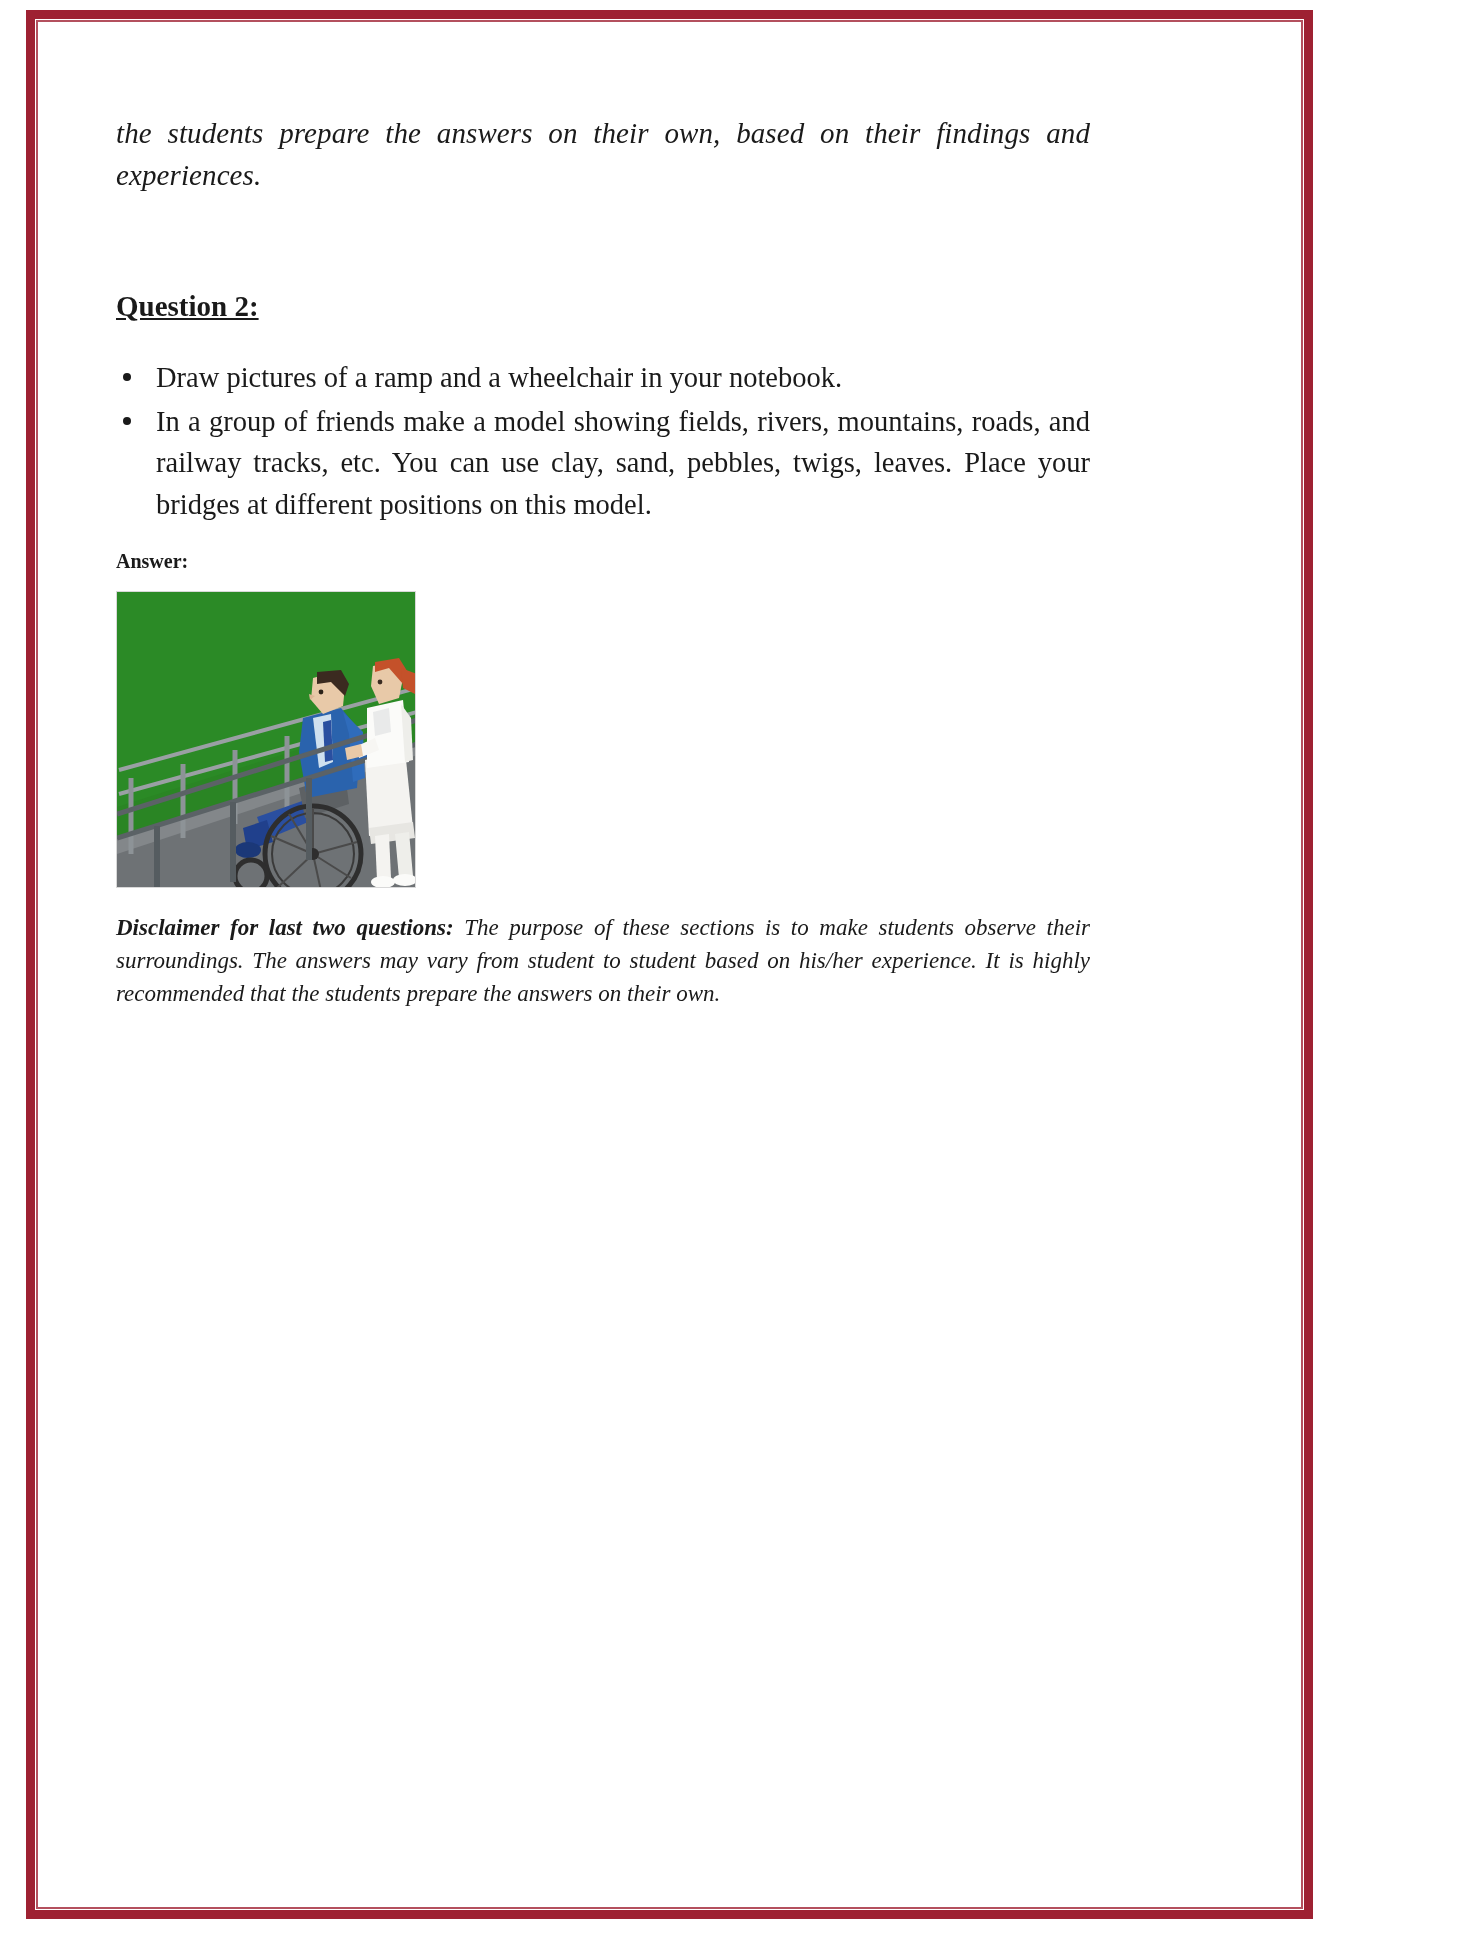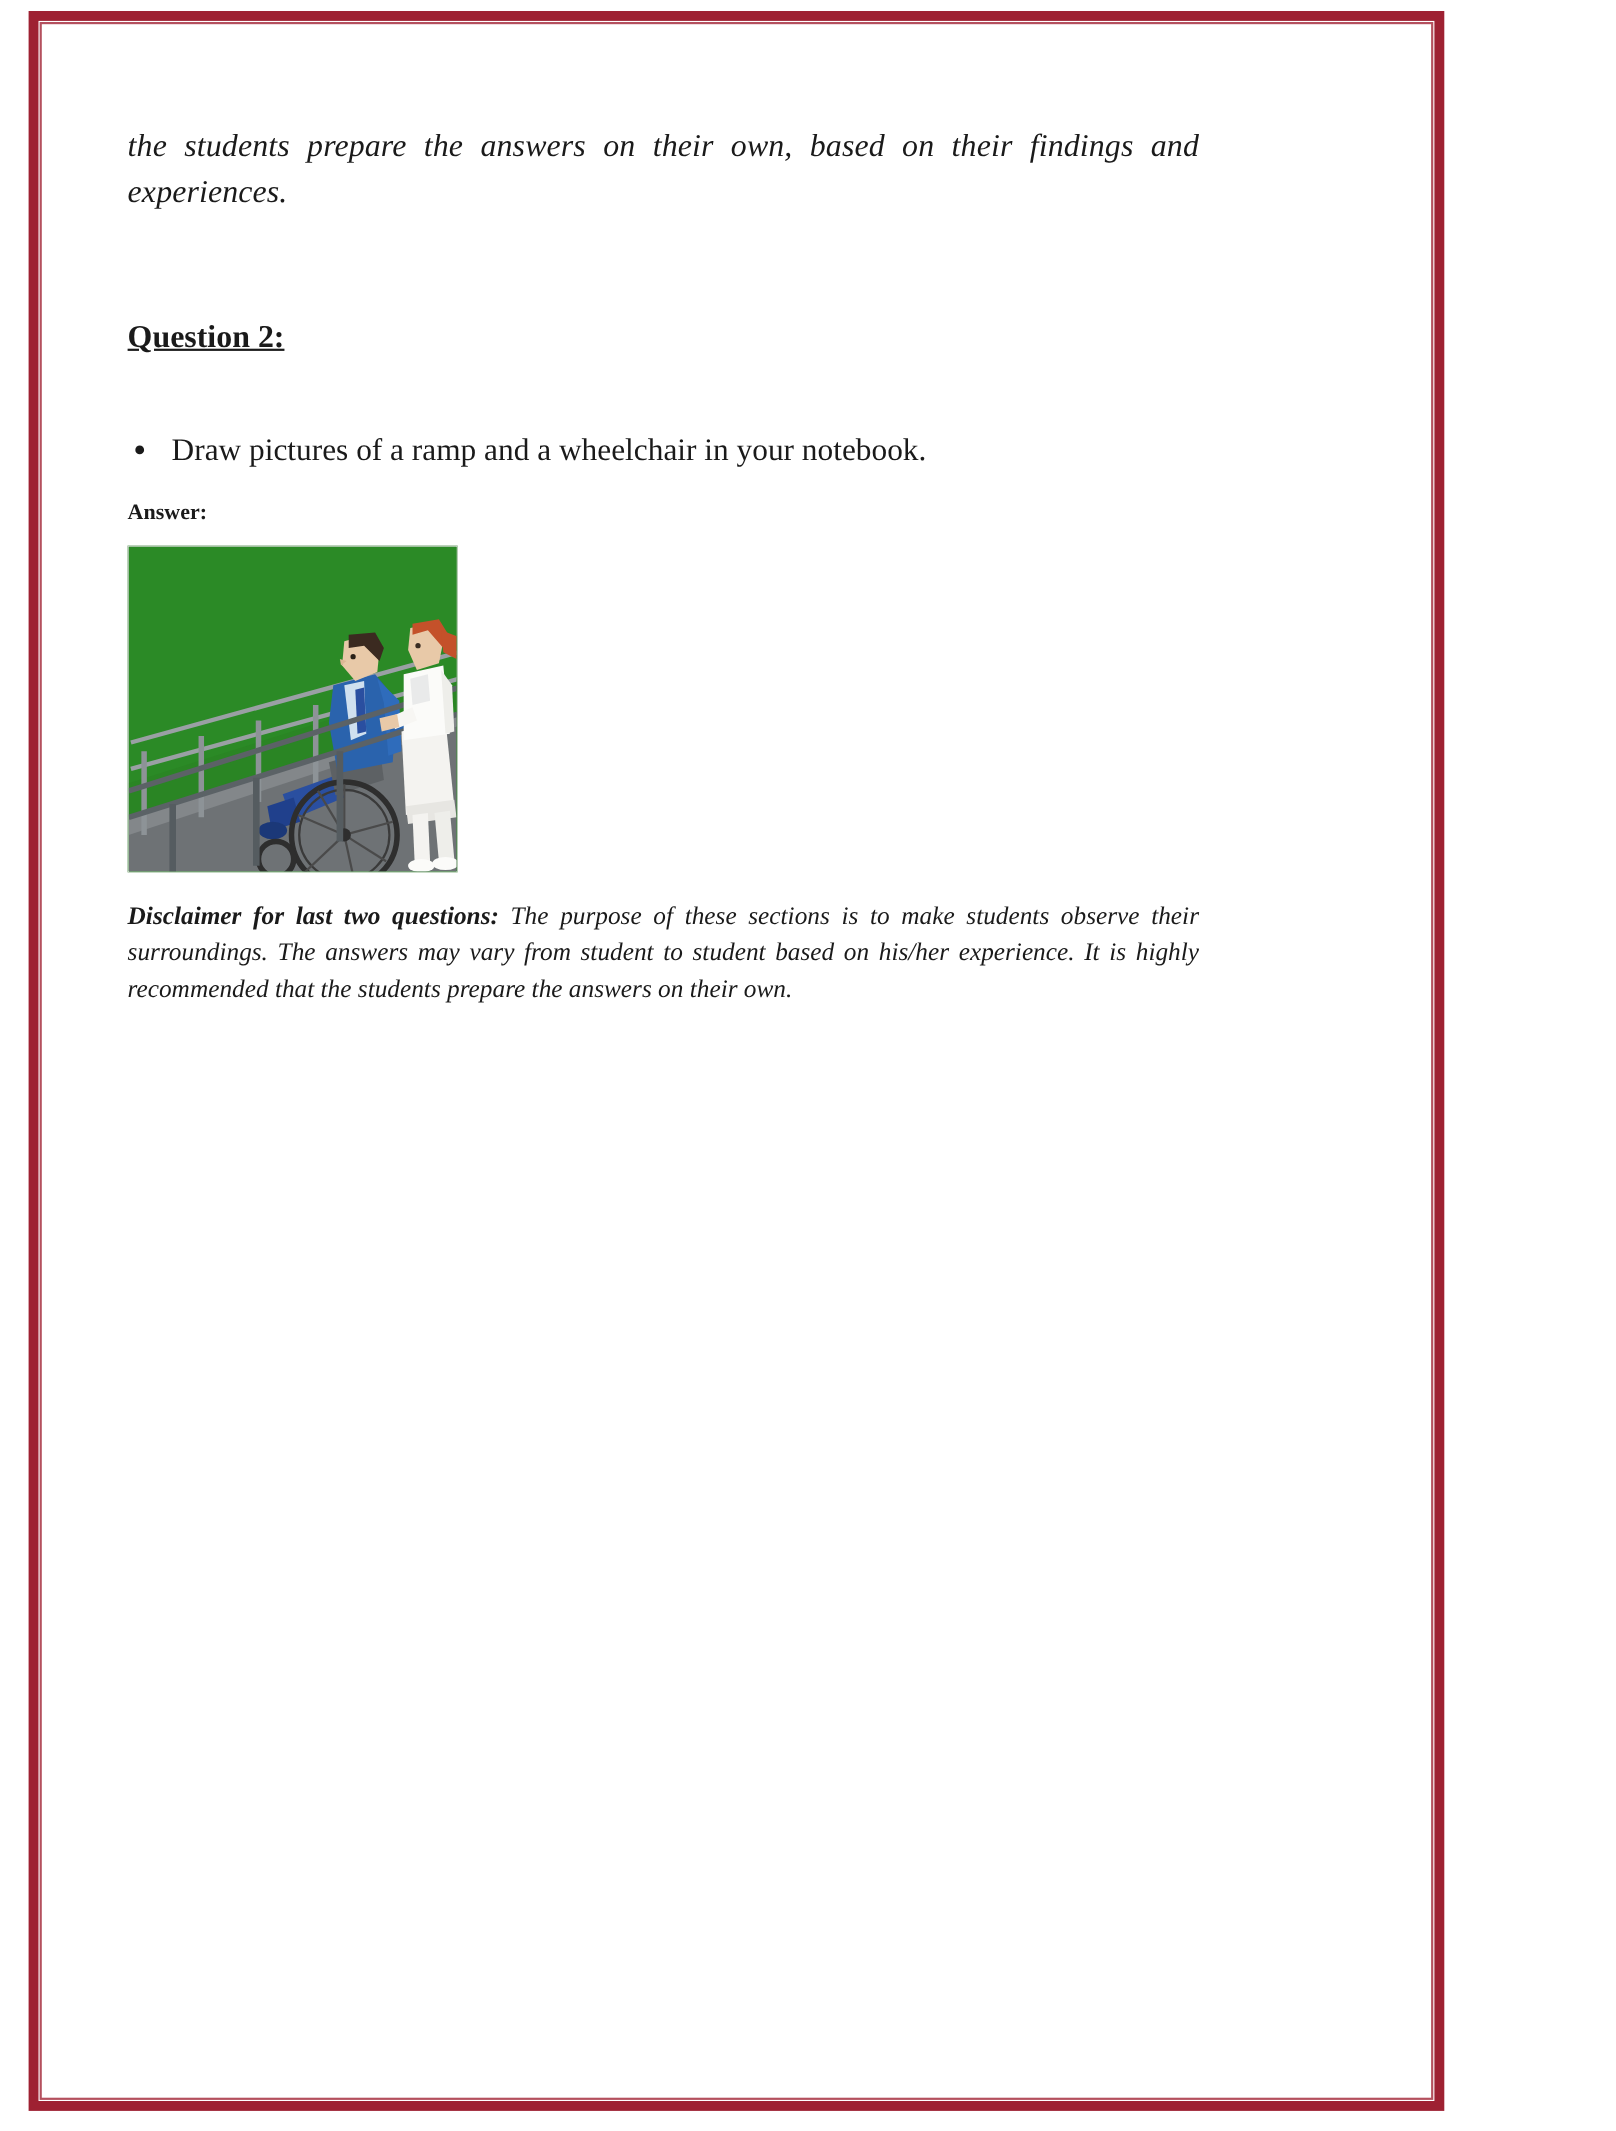--- a/index.html
+++ b/index.html
@@ -76,21 +76,20 @@
     margin: 0;
     padding: 0;
   }
   ul.bullets > li {
     position: relative;
     padding-left: 40px;
     font-size: 28.5px;
     line-height: 1.46;
     text-align: justify;
     margin-bottom: 2px;
-    margin-top: 32px;
   }
   ul.bullets > li .dot {
     position: absolute;
     left: 7px;
     top: 16px;
     width: 8px;
     height: 8px;
     border-radius: 50%;
     background: #1a1a1a;
   }
@@ -141,20 +140,24 @@
     <div class="spacer-lg"></div>
 
     <div class="q-heading">Question 2:</div>
 
     <div class="spacer-md"></div>
 
     <ul class="bullets">
       <li>
         <span class="dot"></span>
         <span>Draw pictures of a ramp and a wheelchair in your notebook.</span>
+      </li>
+      <li>
+        <span class="dot"></span>
+        <span>In a group of friends make a model showing fields, rivers, mountains, roads, and railway tracks, etc. You can use clay, sand, pebbles, twigs, leaves. Place your bridges at different positions on this model.</span>
       </li>
     </ul>
 
     <div class="spacer-sm"></div>
 
     <div class="a-heading">Answer:</div>
 
     <div class="figure">
       <svg width="300" height="297" viewBox="0 0 300 297" xmlns="http://www.w3.org/2000/svg">
 

